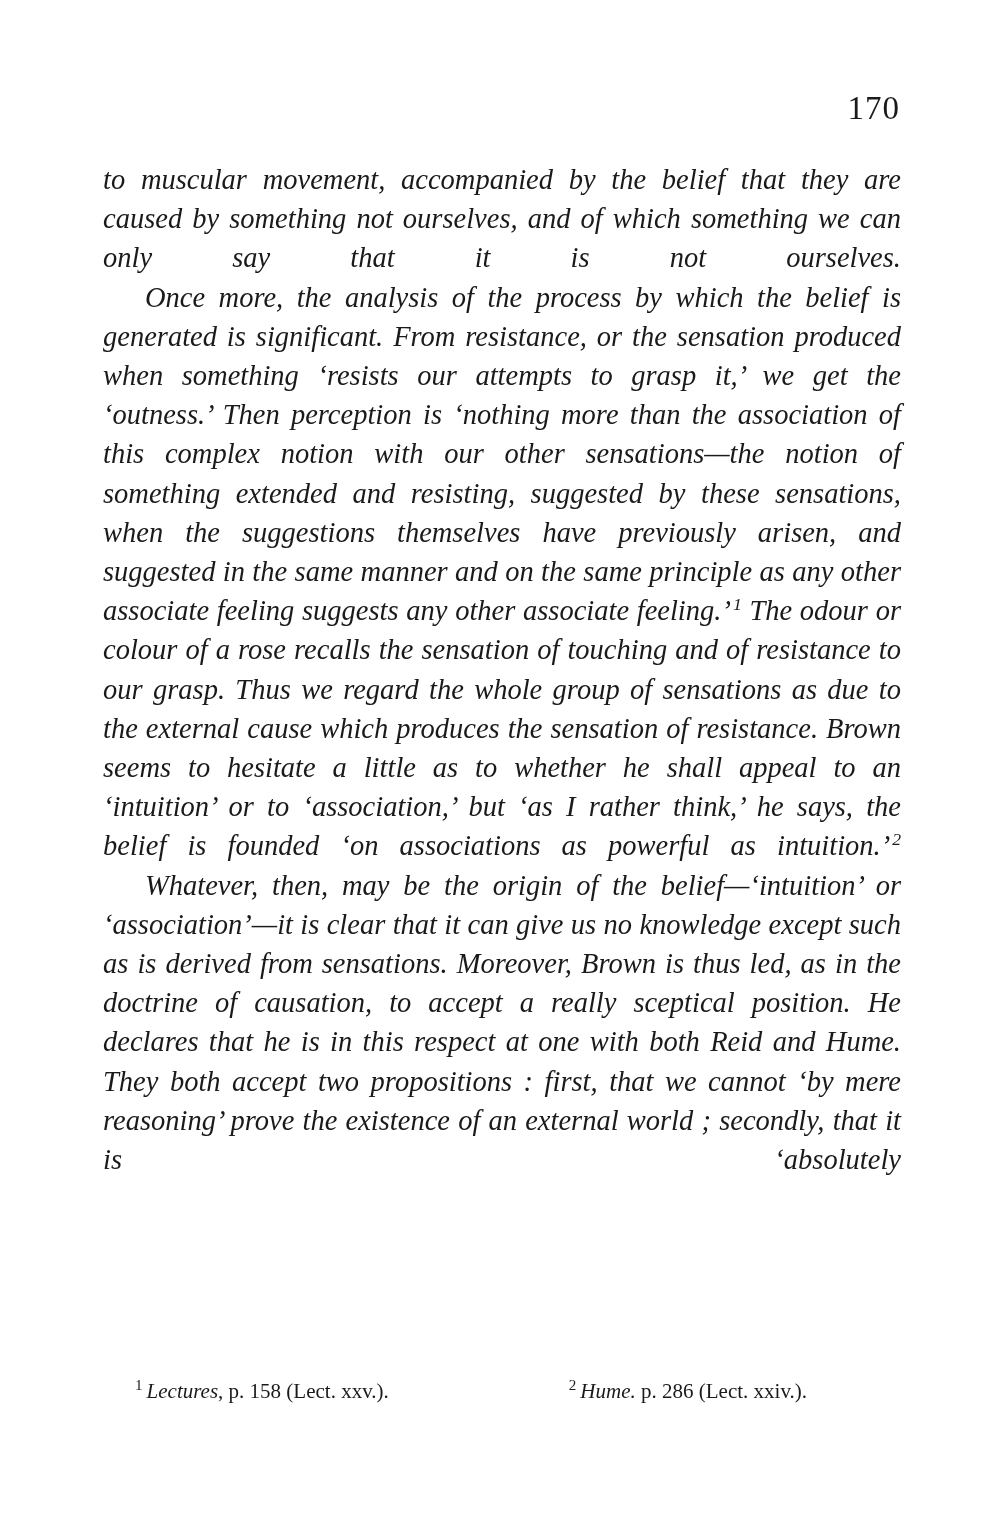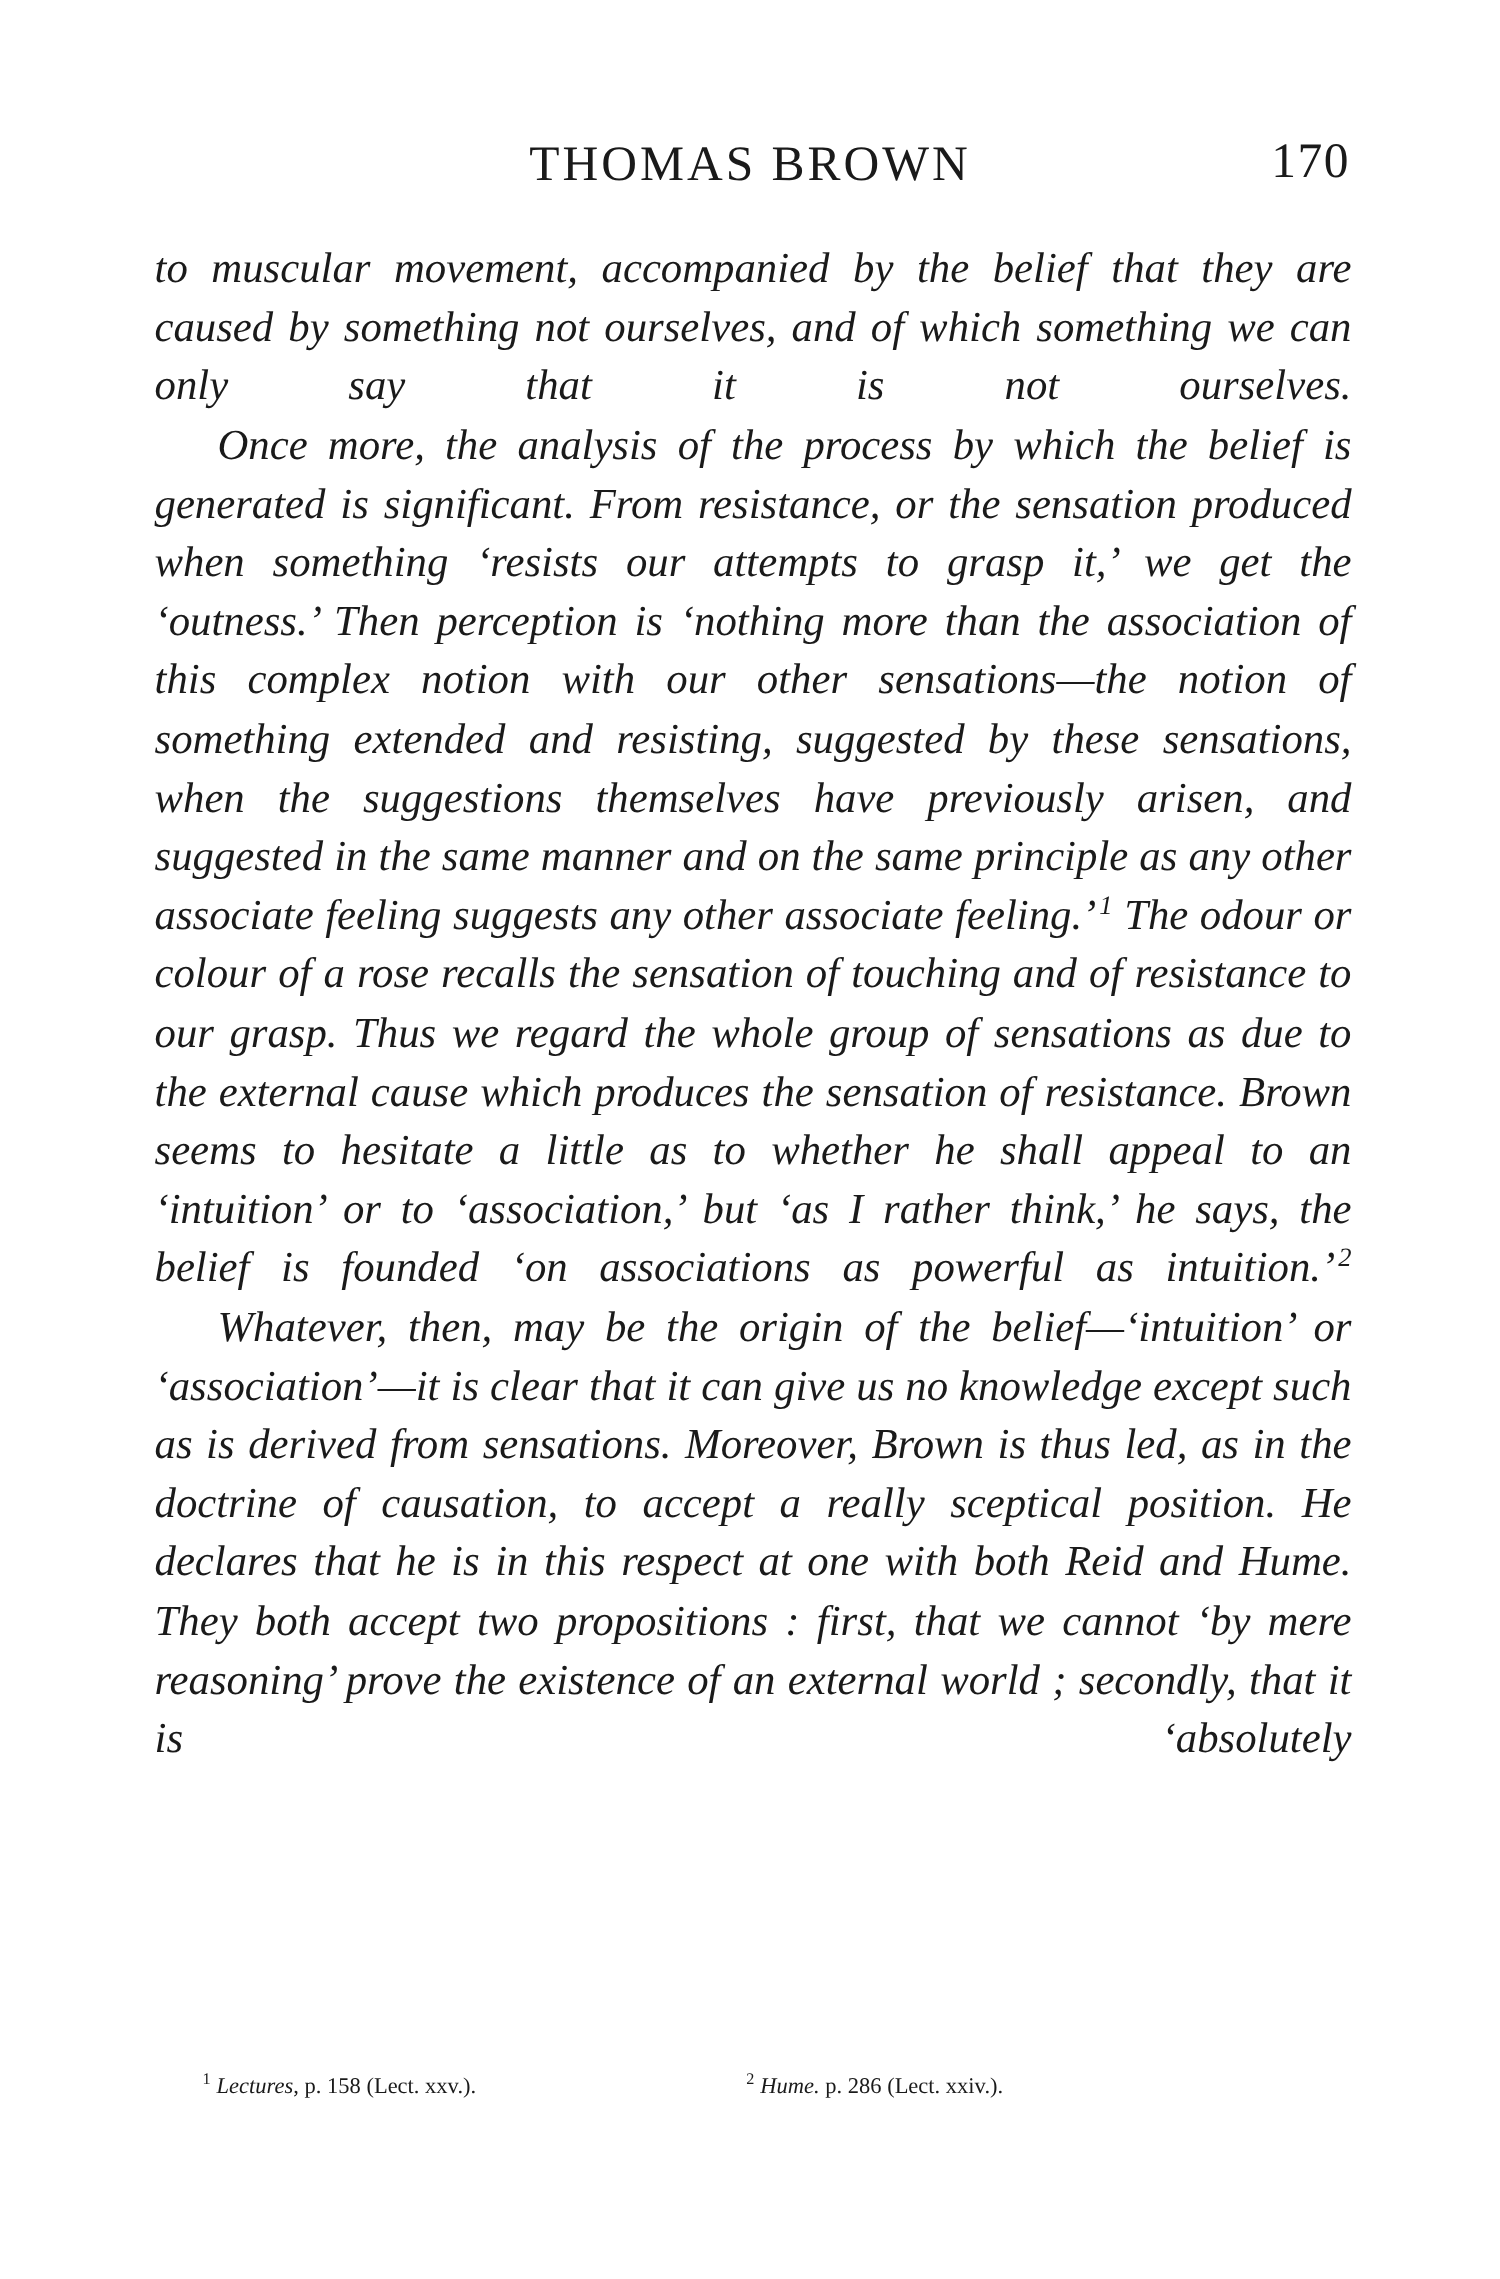--- a/index.html
+++ b/index.html
@@ -67,21 +67,21 @@
     font-size: 0.62em;
     vertical-align: super;
     line-height: 0;
     padding-left: 2px;
   }
   .footnotes {
     position: absolute;
     left: 103px;
     top: 1378px;
     width: 798px;
-    font-size: 15px;
+    font-size: 21px;
     line-height: 26px;
     display: flex;
     justify-content: flex-start;
   }
   .footnote {
     white-space: nowrap;
   }
   .footnote.first {
     margin-left: 32px;
   }
@@ -100,23 +100,20 @@
   
   .just-all {
     text-align-last: justify;
   }
 </style>
 </head>
 <body>
 
 <div class="page">
 
-  <div class="header">
-    <span class="header-title">THOMAS BROWN</span>
-  </div>
   <div style="position:absolute; left:100px; top:0; width:800px; height:1519px;">
     <span class="page-number">170</span>
   </div>
 
   <div class="body-text">
 
     <p class="just-all"><span>to muscular movement, accompanied by the belief that they are caused by something not ourselves, and of which something we can only say that it is not ourselves.</span></p>
 
     <p class="indent just-all"><span>Once more, the analysis of the process by which the belief is generated is significant.   From resistance, or the sensation produced when something ‘resists our attempts to grasp it,’ we get the ‘outness.’   Then perception is ‘nothing more than the association of this complex notion with our other sensations—the notion of something extended and resisting, suggested by these sensations, when the suggestions themselves have previously arisen, and suggested in the same manner and on the same principle as any other associate feeling suggests any other associate feeling.’</span><sup>1</sup><span>   The odour or colour of a rose recalls the sensation of touching and of resistance to our grasp.   Thus we regard the whole group of sensations as due to the external cause which produces the sensation of resistance.   Brown seems to hesitate a little as to whether he shall appeal to an ‘intuition’ or to ‘association,’ but ‘as I rather think,’ he says, the belief is founded ‘on associations as powerful as intuition.’</span><sup>2</sup></p>
 

